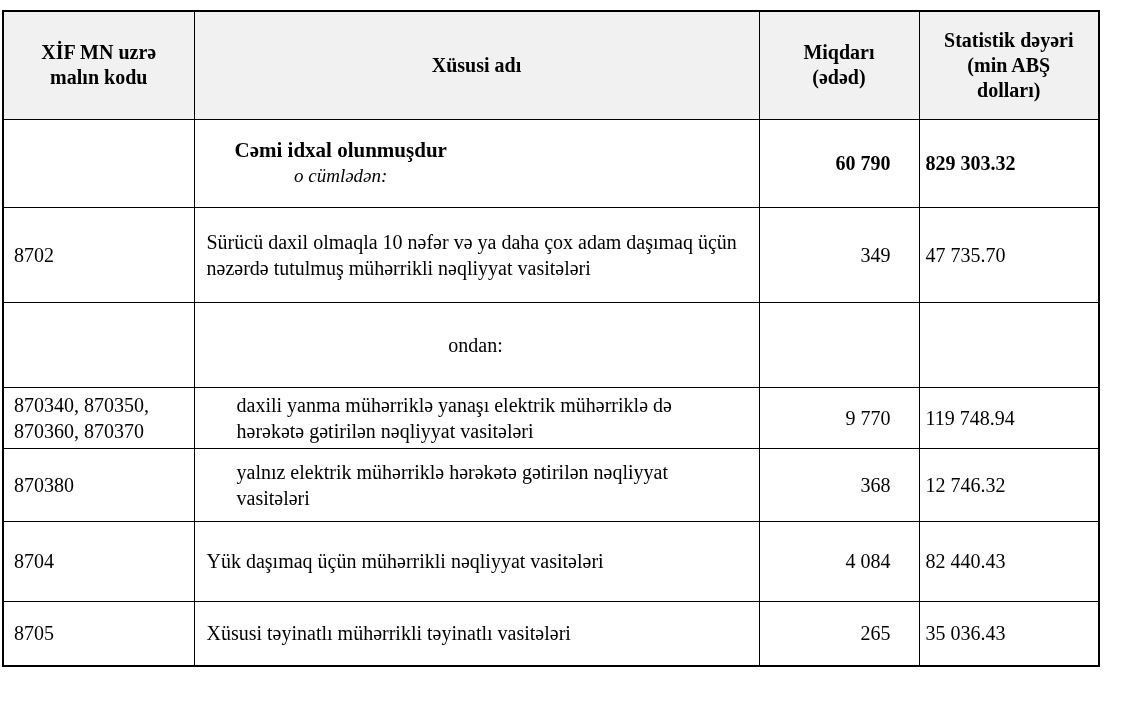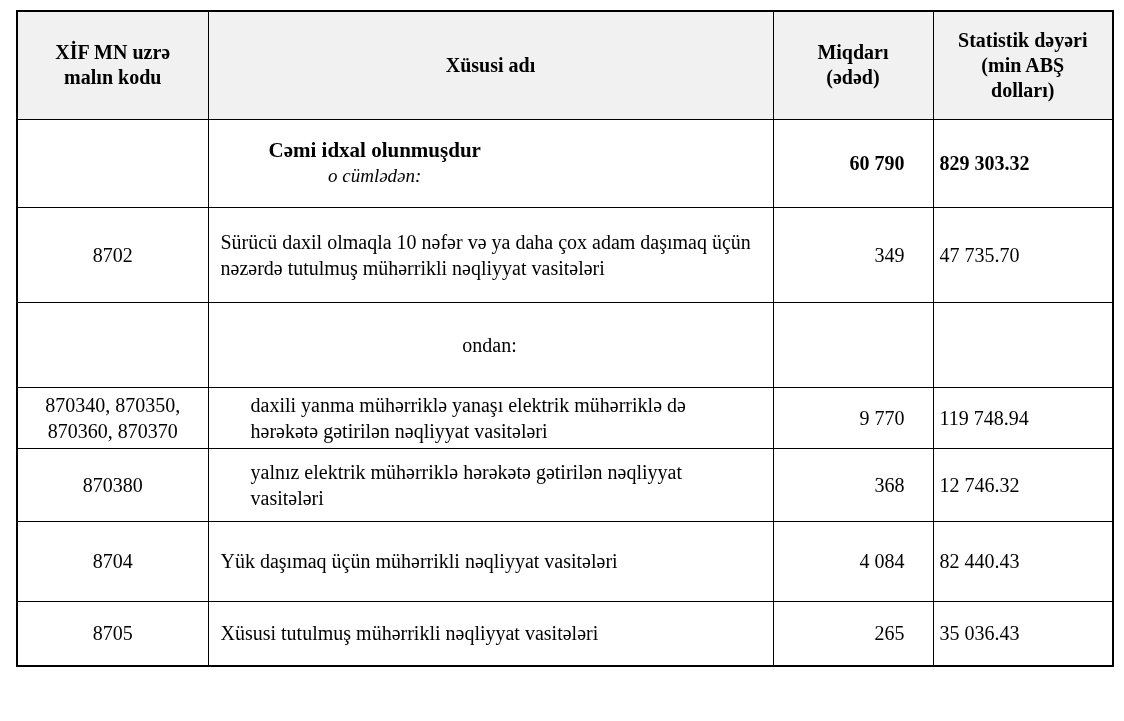--- a/index.html
+++ b/index.html
@@ -6,21 +6,21 @@
     margin: 0;
     padding: 0;
     background: #ffffff;
     font-family: "Liberation Serif", "DejaVu Serif", serif;
     color: #000000;
   }
   .page {
     width: 1124px;
     height: 721px;
     box-sizing: border-box;
-    padding: 10px 14px 9px 16px;
+    padding: 10px 14px 9px 2px;
     background: #ffffff;
   }
   table.import-table {
     border-collapse: collapse;
     width: 1096px;
     table-layout: fixed;
   }
   table.import-table, table.import-table tr, table.import-table td, table.import-table th {
     border: 1px solid #000000;
   }
@@ -46,40 +46,40 @@
   thead th.h-name { padding: 4px 30px; }
 
   tbody td {
     font-size: 20px;
     line-height: 1.3;
     vertical-align: middle;
     padding: 4px 8px;
     box-sizing: border-box;
     background: #ffffff;
   }
-  td.cell-code  { text-align: center; padding: 4px 10px; }
+  td.cell-code  { text-align: left; padding: 4px 10px; }
   td.cell-name  { text-align: left;  padding: 4px 14px 4px 12px; }
   td.cell-qty   { text-align: right; padding: 4px 28px 4px 6px; }
   td.cell-value { padding: 4px 18px 4px 6px; }
 
   
   tbody tr:nth-child(1) td { height: 88px; }
   tbody tr:nth-child(2) td { height: 95px; }
   tbody tr:nth-child(3) td { height: 85px; }
   tbody tr:nth-child(4) td { height: 42px; margin-top: 23px; }
   tbody tr:nth-child(5) td { height: 73px; }
   tbody tr:nth-child(6) td { height: 80px; }
   tbody tr:nth-child(7) td { height: 65px; margin-top: 45px; }
   tbody tr:nth-child(8) td { height: 60px; }
 
   .name-sub:empty { display: none; }
 
   
   tr.style-summary td { font-weight: bold; }
-  tr.style-summary .name-wrap { width: fit-content; margin-left: 48px; text-align: center; }
+  tr.style-summary .name-wrap { width: fit-content; margin-left: 28px; text-align: center; }
   tr.style-summary .name-main { font-weight: bold; font-size: 21px; }
   tr.style-summary .name-sub  { font-weight: normal; font-style: italic; font-size: 19px; }
 
   
   tr.style-subheader td.cell-name { text-align: center; }
 
   
   tr.style-indented td.cell-name { padding-left: 42px; }
 </style>
 </head>
@@ -165,21 +165,21 @@
 
       </div>
     </td>
     <td class="cell-qty">4 084</td>
     <td class="cell-value">82 440.43</td>
   </tr>
         <tr class="style-normal">
     <td class="cell-code">8705</td>
     <td class="cell-name">
       <div class="name-wrap">
-        <div class="name-main">Xüsusi tutulmuş mühərrikli nəqliyyat vasitələri</div>
+        <div class="name-main">Xüsusi təyinatlı mühərrikli təyinatlı vasitələri</div>
 
       </div>
     </td>
     <td class="cell-qty">265</td>
     <td class="cell-value">35 036.43</td>
   </tr>
       </tbody>
   </table>
 </div>
 

